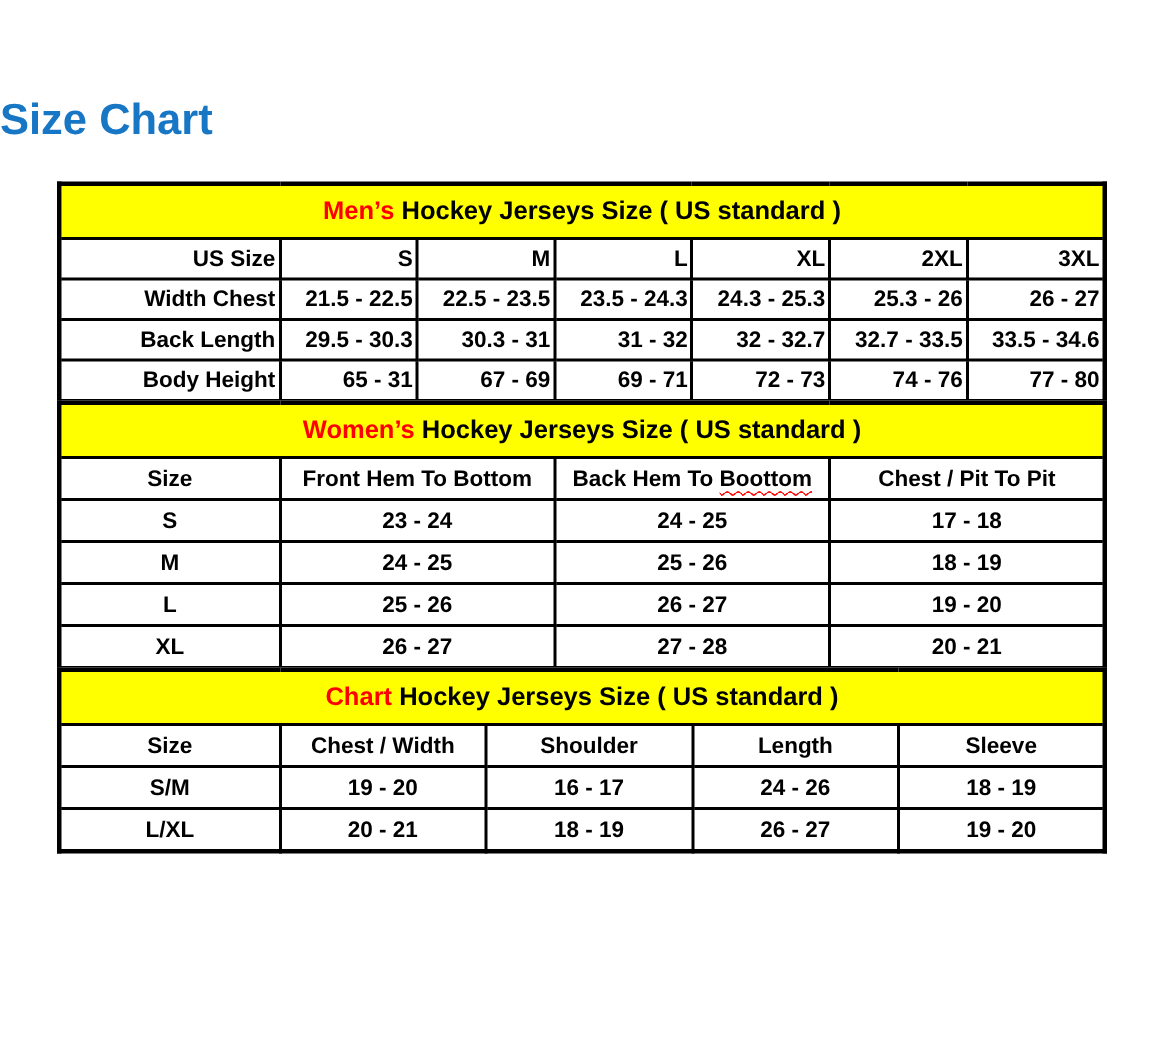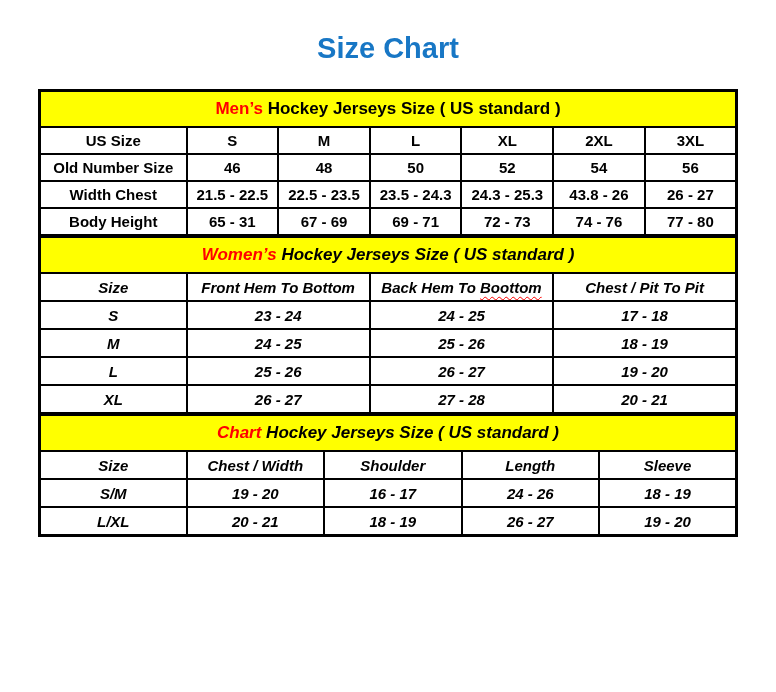--- a/index.html
+++ b/index.html
@@ -10,56 +10,56 @@
     height: 692px;
     overflow: hidden;
     font-family: "Liberation Sans", sans-serif;
   }
   .page {
     width: 776px;
     height: 692px;
     position: relative;
   }
   h1.doc-title {
-    margin: 30px 0 0 0;
-    text-align: center;
+    margin: 62px 0 0 0;
+    text-align: left;
     font-size: 29px;
     line-height: 36px;
     font-weight: 700;
     color: var(--title_blue, #1877C5);
     letter-spacing: 0px;
   }
   table.szt {
     border-collapse: collapse;
     table-layout: fixed;
     width: 700px;
     margin-left: 38px;
     background: #ffffff;
     border: 3px solid var(--border_black, #000);
   }
   table.szt.first { margin-top: 23px; }
-  table.szt + table.szt { margin-top: -2px; font-style: italic; }
+  table.szt + table.szt { margin-top: -2px; }
   .szt th, .szt td {
     border: 2px solid var(--border_black, #000);
     text-align: center;
     vertical-align: middle;
     font-weight: 700;
     color: #000;
     font-size: 15px;
     padding: 0 2px;
     overflow: hidden;
     white-space: nowrap;
   }
   .szt td.band {
     background: var(--band_yellow, #FFFF00);
     height: 34px;
     font-size: 17px;
   }
   .szt .accent { color: var(--accent_red, #FF0000); }
-  .t-men  tr.data-row th, .t-men  tr.data-row td { height: 25px; }
+  .t-men  tr.data-row th, .t-men  tr.data-row td { height: 25px; text-align: right; }
   .t-wom  tr.data-row th, .t-wom  tr.data-row td { height: 26px; }
   .t-you  tr.data-row th, .t-you  tr.data-row td { height: 26px; }
   .t-men  col.c-label { width: 147px; }
   .t-wom  col.c-label { width: 147px; }
   .t-you  col.c-label { width: 147px; }
   .misspelled {
     text-decoration: underline;
     text-decoration-style: wavy;
     text-decoration-color: var(--squiggle_red, #FF0000);
     text-decoration-thickness: 1px;
@@ -91,36 +91,36 @@
       <tr class="data-row">
         <th>US Size</th>
         <th>S</th>
         <th>M</th>
         <th>L</th>
         <th>XL</th>
         <th>2XL</th>
         <th>3XL</th>
       </tr>
       <tr class="data-row">
-        <th>Old Number Size</th>
-        <td>46</td>
-        <td>48</td>
-        <td>50</td>
-        <td>52</td>
-        <td>54</td>
-        <td>56</td>
-      </tr>
-      <tr class="data-row">
         <th>Width Chest</th>
         <td>21.5 - 22.5</td>
         <td>22.5 - 23.5</td>
         <td>23.5 - 24.3</td>
         <td>24.3 - 25.3</td>
-        <td>43.8 - 26</td>
-        <td>26 - 27</td>
+        <td>25.3 - 26</td>
+        <td>26 - 27</td>
+      </tr>
+      <tr class="data-row">
+        <th>Back Length</th>
+        <td>29.5 - 30.3</td>
+        <td>30.3 - 31</td>
+        <td>31 - 32</td>
+        <td>32 - 32.7</td>
+        <td>32.7 - 33.5</td>
+        <td>33.5 - 34.6</td>
       </tr>
       <tr class="data-row">
         <th>Body Height</th>
         <td>65 - 31</td>
         <td>67 - 69</td>
         <td>69 - 71</td>
         <td>72 - 73</td>
         <td>74 - 76</td>
         <td>77 - 80</td>
       </tr>

